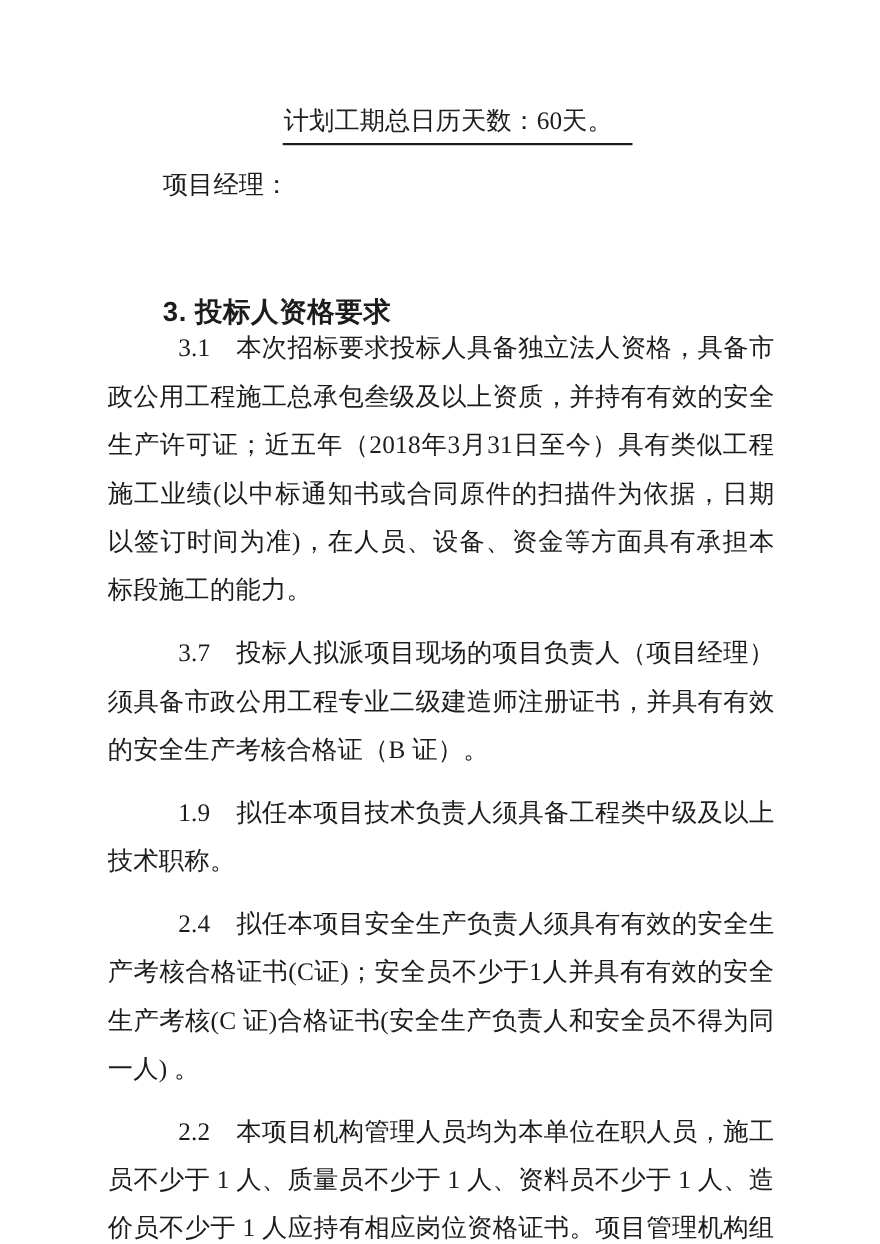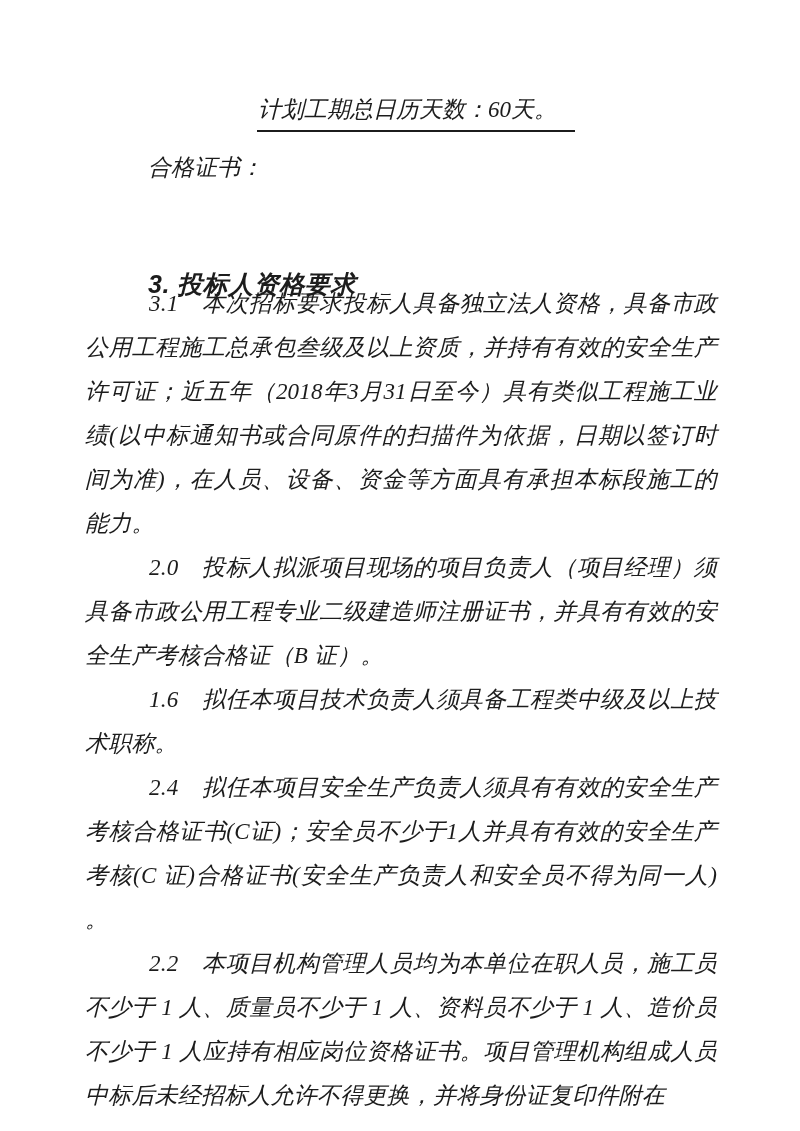--- a/index.html
+++ b/index.html
@@ -8,21 +8,20 @@
     background: #ffffff;
   }
   #page {
     position: relative;
     width: 800px;
     height: 1131px;
     background: #ffffff;
     overflow: hidden;
     font-family: "Liberation Serif", "DejaVu Serif", serif;
     color: #1c1c1c;
-    font-style: italic;
   }
   
   .duration-line {
     position: absolute;
     left: 257px;
     top: 94px;
     font-size: 23px;
     line-height: 32px;
     white-space: nowrap;
   }
@@ -69,44 +68,44 @@
     margin-left: 46px;
   }
   
   .body-text {
     position: absolute;
     left: 85px;
     top: 282px;
     width: 632px;
   }
   .body-text p {
-    margin: 0;
+    margin: 13px;
     font-size: 23px;
     line-height: 44px;
     text-indent: 64px;
     text-align: justify;
     text-align-last: left;
     letter-spacing: 0.2px;
   }
 </style>
 </head>
 <body>
 
 <div id="page">
 
   <div class="duration-line">
     <span class="u">计划工期总日历天数：60天。</span>
   </div>
 
-  <div class="scope-label">合格证书：</div>
+  <div class="scope-label">项目经理：</div>
 
 
   <h3 class="section-heading">3. 投标人资格要求</h3>
 
   <div class="body-text">
     <p>3.1　本次招标要求投标人具备独立法人资格，具备市政公用工程施工总承包叁级及以上资质，并持有有效的安全生产许可证；近五年（2018年3月31日至今）具有类似工程施工业绩(以中标通知书或合同原件的扫描件为依据，日期以签订时间为准)，在人员、设备、资金等方面具有承担本标段施工的能力。</p>
-    <p>2.0　投标人拟派项目现场的项目负责人（项目经理）须具备市政公用工程专业二级建造师注册证书，并具有有效的安全生产考核合格证（B 证）。</p>
-    <p>1.6　拟任本项目技术负责人须具备工程类中级及以上技术职称。</p>
+    <p>3.7　投标人拟派项目现场的项目负责人（项目经理）须具备市政公用工程专业二级建造师注册证书，并具有有效的安全生产考核合格证（B 证）。</p>
+    <p>1.9　拟任本项目技术负责人须具备工程类中级及以上技术职称。</p>
     <p>2.4　拟任本项目安全生产负责人须具有有效的安全生产考核合格证书(C证)；安全员不少于1人并具有有效的安全生产考核(C 证)合格证书(安全生产负责人和安全员不得为同一人) 。</p>
     <p>2.2　本项目机构管理人员均为本单位在职人员，施工员不少于 1 人、质量员不少于 1 人、资料员不少于 1 人、造价员不少于 1 人应持有相应岗位资格证书。项目管理机构组成人员中标后未经招标人允许不得更换，并将身份证复印件附在</p>
   </div>
 
 </div>
 
 </body></html>

